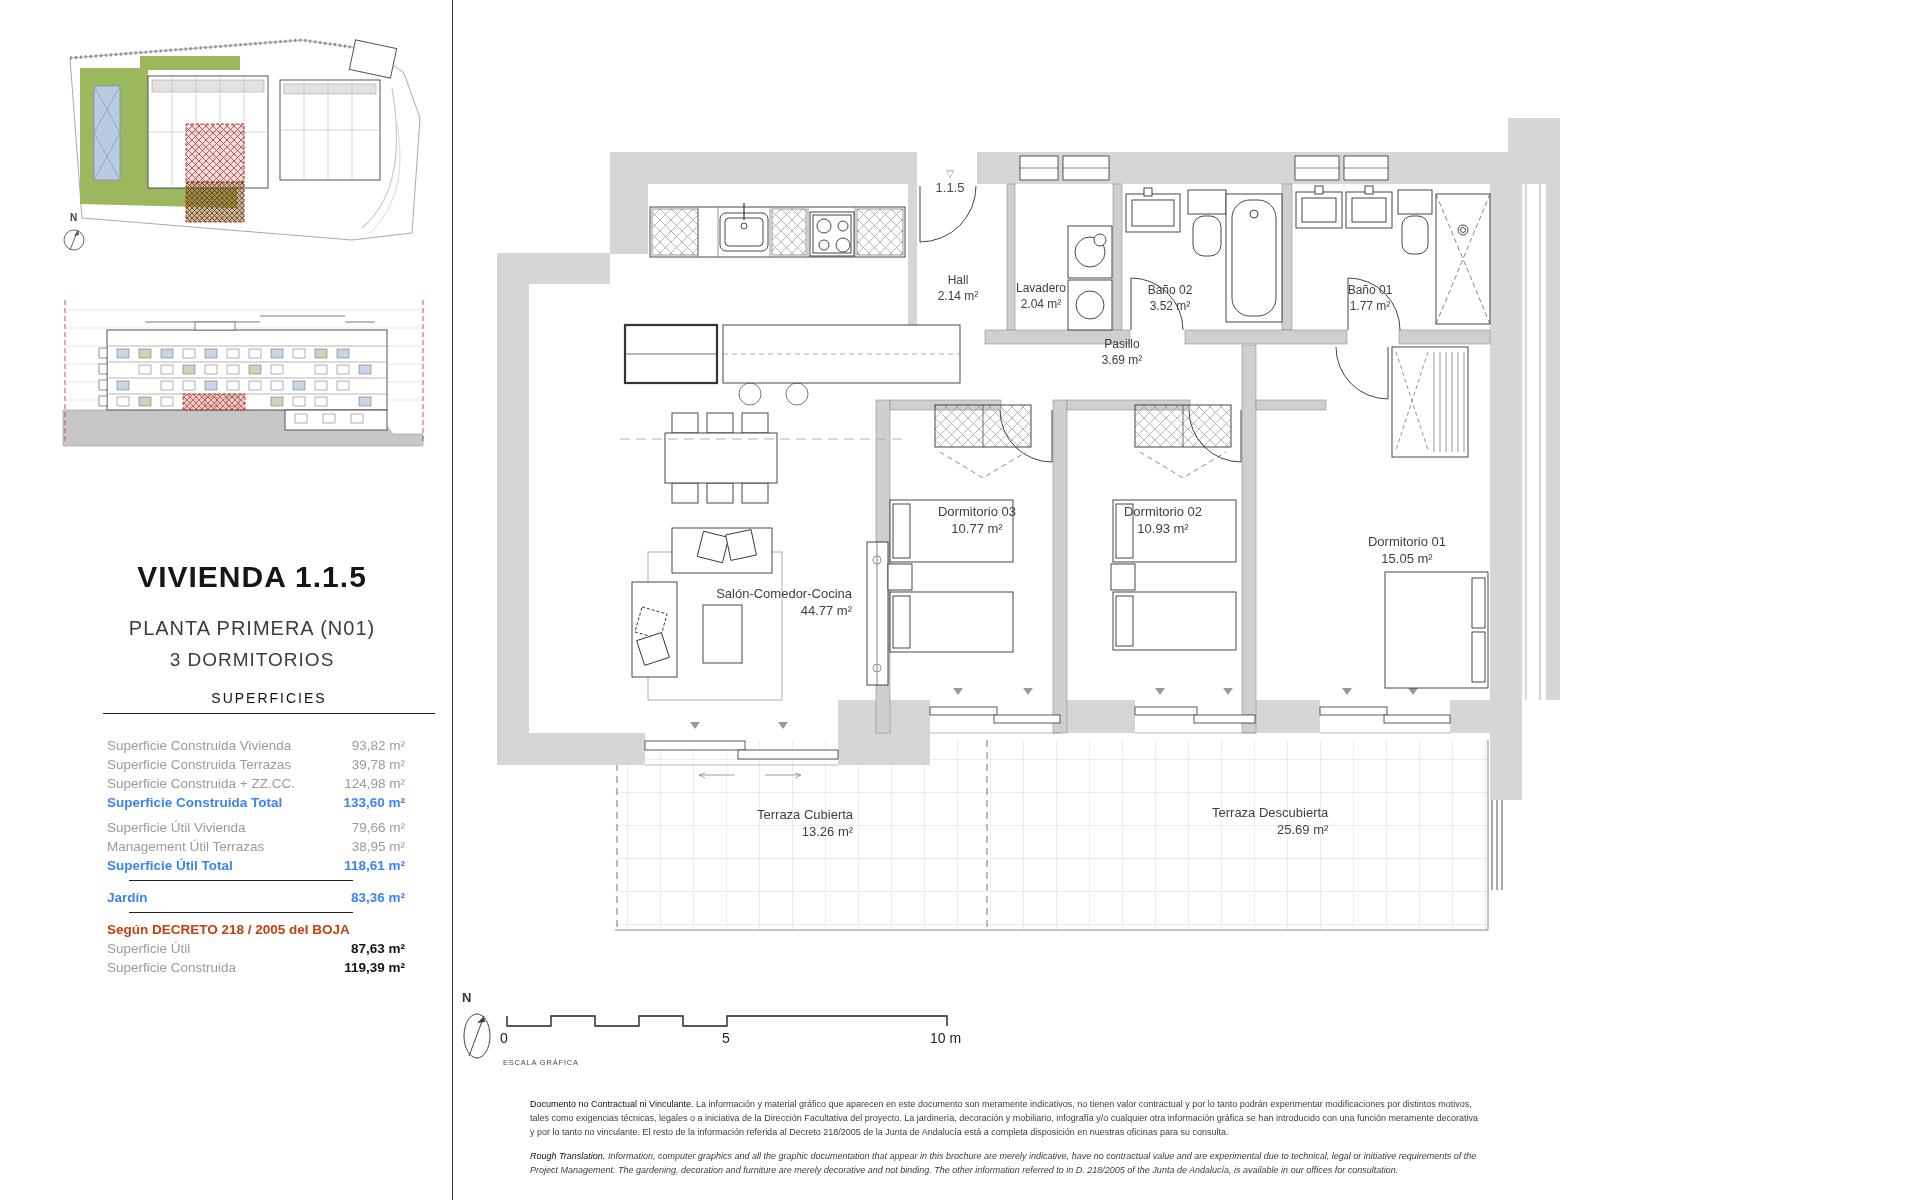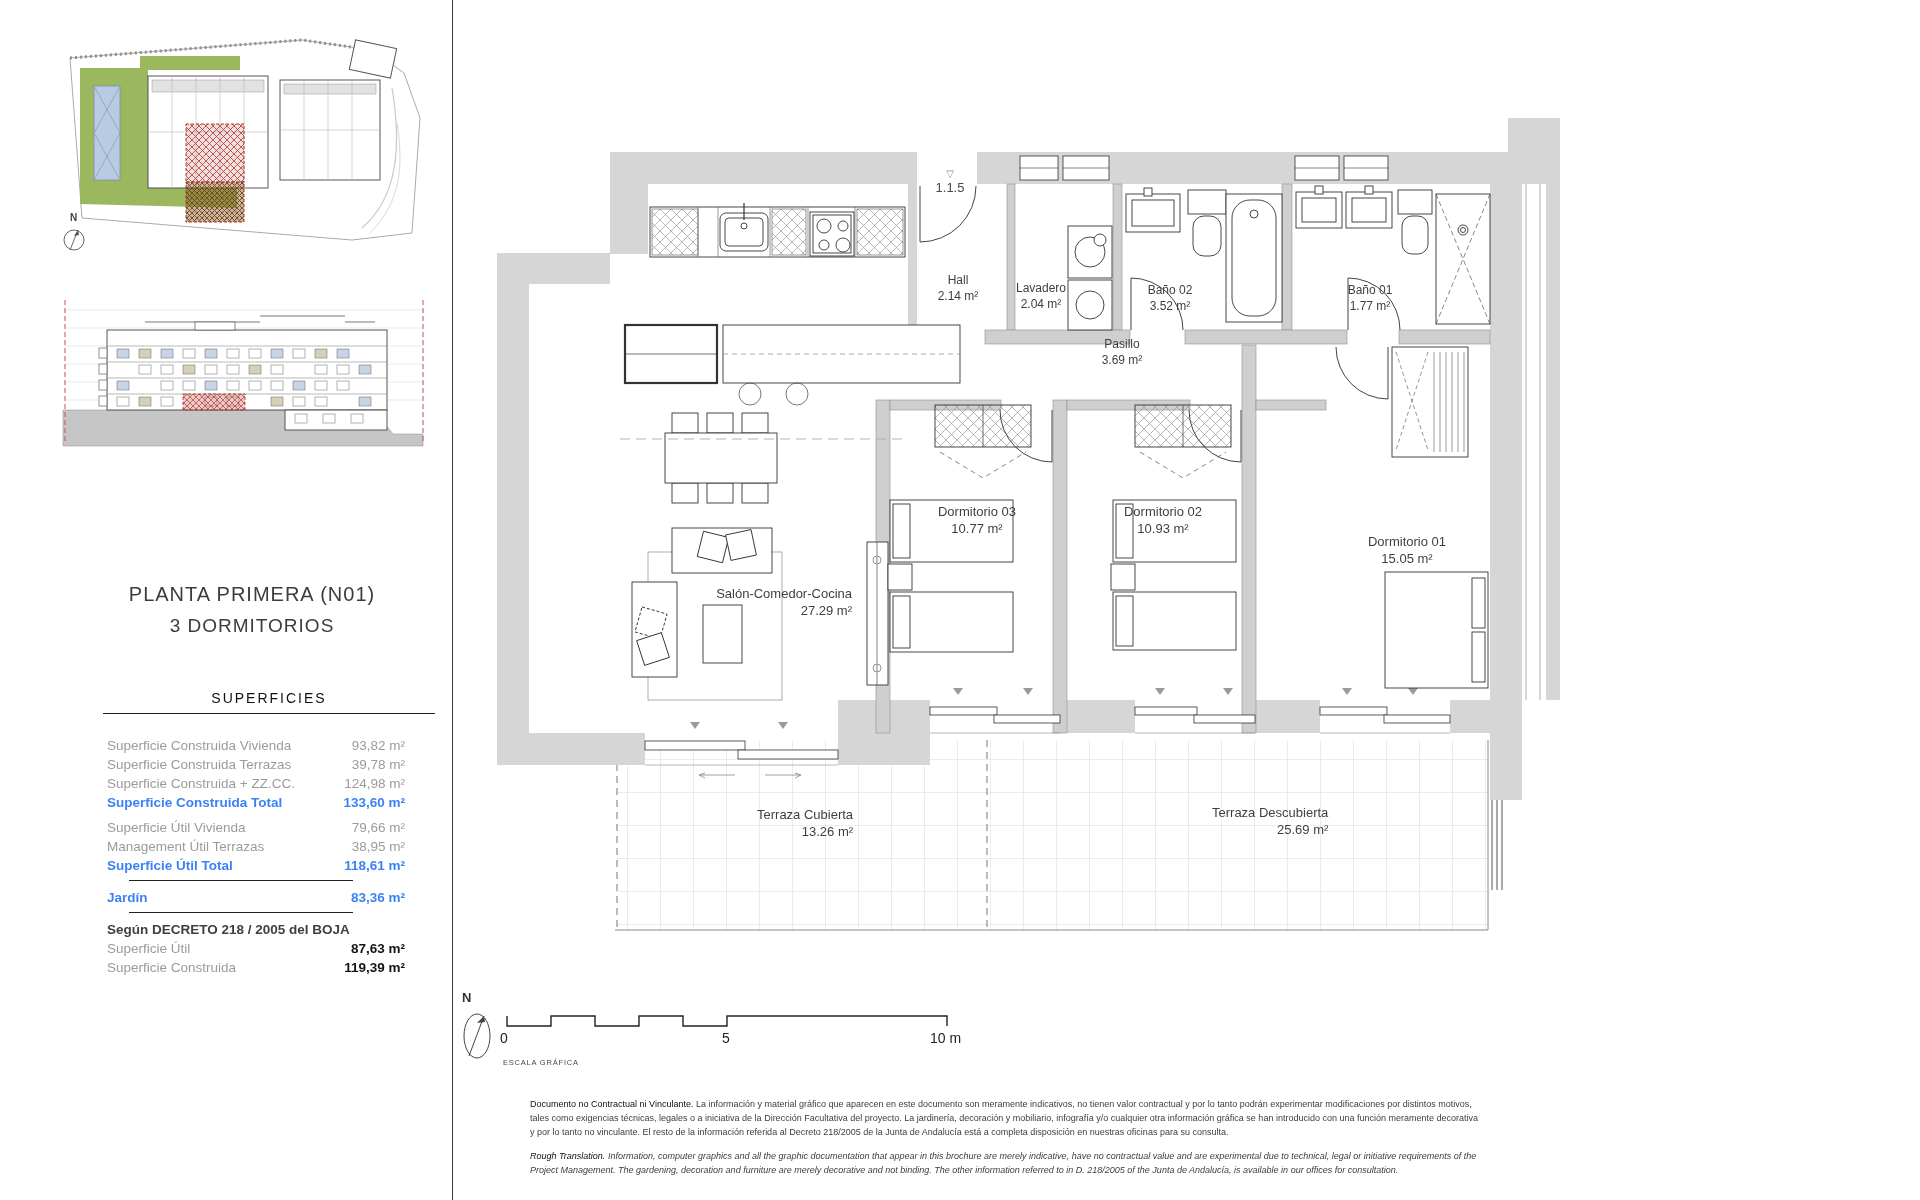--- a/index.html
+++ b/index.html
@@ -15,21 +15,21 @@
   .t3{font-size:19px;color:#3c3c3c;margin-top:9px;letter-spacing:1px}
   .sup-head{left:103px;top:690px;width:332px;text-align:center;font-size:14px;
             letter-spacing:2px;color:#111;padding-bottom:7px;border-bottom:1.5px solid #222}
   .stable{left:107px;top:736px;width:298px;font-size:13.5px}
   .trow{display:flex;justify-content:space-between;line-height:19px;color:#9b9b9b}
   .tb{color:#141414;font-weight:bold}
   .tb span{color:#3b82f6}
   .vb{color:#141414;font-weight:bold}
   .gap{height:6px}
   .uline{margin:5px 0 7px 22px;width:224px;border-top:1.3px solid #222}
-  .dhead{font-weight:bold;color:#404040;line-height:19px}
+  .dhead{font-weight:bold;color:#c2410c;line-height:19px}
 
   
   .room-label{position:absolute;text-align:center;color:#3f3f3f;line-height:1.32;
               transform:translateX(-50%);white-space:nowrap}
   .rl13{font-size:13px}
   .rl12{font-size:12px}
   .la{transform:none;text-align:right}
   .ra{transform:translateX(-100%);text-align:right}
   .entrance-lbl{position:absolute;text-align:center;transform:translateX(-50%);
                 color:#4a4a4a;font-size:13px;line-height:1.1}
@@ -165,20 +165,21 @@
         <rect x="296" y="122" width="12" height="9"></rect>
       </g>
     </g>
     <rect x="128" y="102" width="62" height="16" fill="#c0504d" opacity="0.3"></rect>
     <rect x="128" y="102" width="62" height="16" fill="url(#rh2)" stroke="#b0392e" stroke-width="0.9" stroke-dasharray="3 2"></rect>
     <path d="M10 8V150" stroke="#c0504d" stroke-width="1" stroke-dasharray="5 3"></path>
     <path d="M368 8V150" stroke="#c0504d" stroke-width="1" stroke-dasharray="5 3"></path>
   </svg>
 
   <div class="abs title-block">
+    <div class="t1">VIVIENDA 1.1.5</div>
     <div class="t2">PLANTA PRIMERA (N01)</div>
     <div class="t3">3 DORMITORIOS</div>
   </div>
 
   <div class="abs sup-head">SUPERFICIES</div>
   <div class="abs stable">
     <div class="trow">
       <span>Superficie Construida Vivienda</span>
         <span>93,82 m²</span>
     </div>
@@ -484,21 +485,21 @@
   <div class="room-label rl13" style="left:1163px;top:503px">
     <div>Dormitorio 02</div>
       <div>10.93 m²</div>
   </div>
   <div class="room-label rl13" style="left:1407px;top:533px">
     <div>Dormitorio 01</div>
       <div>15.05 m²</div>
   </div>
   <div class="room-label rl13 ra" style="left:852px;top:585px">
     <div>Salón-Comedor-Cocina</div>
-      <div>27.29 m²</div>
+      <div>44.77 m²</div>
   </div>
   <div class="room-label rl13 la" style="left:757px;top:806px">
     <div>Terraza Cubierta</div>
       <div>13.26 m²</div>
   </div>
   <div class="room-label rl13 la" style="left:1212px;top:804px">
     <div>Terraza Descubierta</div>
       <div>25.69 m²</div>
   </div>
 

